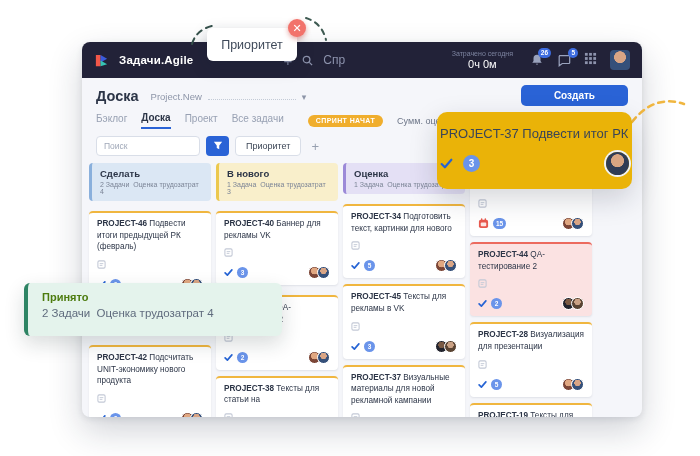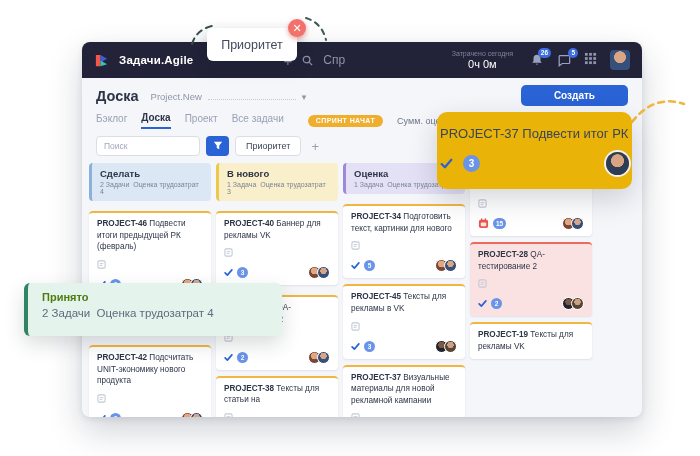--- a/index.html
+++ b/index.html
@@ -407,38 +407,60 @@
       </span>
 
       <span class="est">15</span>
       <span class="avs">
                 <span class="av av-w"></span>
                 <span class="av av-m"></span>
               </span>
     </div>
   </div>
           <div class="card alert">
-    <div class="title"><span class="code">PROJECT-28 </span><span class="t">QA-тестирование 2</span></div>
+    <div class="title"><span class="code">PROJECT-44 </span><span class="t">QA-тестирование 2</span></div>
     <div class="doc-ic">
       <svg width="9" height="9" viewBox="0 0 10 10">
                 <rect x="1" y="1" width="8" height="8" rx="1.5" fill="none" stroke="#c3c9d6" stroke-width="1.2"></rect>
                 <path d="M3 4h4M3 6h3" stroke="#c3c9d6" stroke-width="1"></path>
               </svg>
     </div>
     <div class="meta">
 
       <span class="chk">
         <svg viewBox="0 0 12 12" width="9" height="9">
                   <path d="M1.5 6.5l3 3 6-7" fill="none" stroke="#2563d4" stroke-width="2.2" stroke-linecap="round" stroke-linejoin="round"></path>
                 </svg>
       </span>
       <span class="est">2</span>
       <span class="avs">
                 <span class="av av-k"></span>
                 <span class="av av-d"></span>
+              </span>
+    </div>
+  </div>
+          <div class="card">
+    <div class="title"><span class="code">PROJECT-28 </span><span class="t">Визуализация для презентации</span></div>
+    <div class="doc-ic">
+      <svg width="9" height="9" viewBox="0 0 10 10">
+                <rect x="1" y="1" width="8" height="8" rx="1.5" fill="none" stroke="#c3c9d6" stroke-width="1.2"></rect>
+                <path d="M3 4h4M3 6h3" stroke="#c3c9d6" stroke-width="1"></path>
+              </svg>
+    </div>
+    <div class="meta">
+
+      <span class="chk">
+        <svg viewBox="0 0 12 12" width="9" height="9">
+                  <path d="M1.5 6.5l3 3 6-7" fill="none" stroke="#2563d4" stroke-width="2.2" stroke-linecap="round" stroke-linejoin="round"></path>
+                </svg>
+      </span>
+      <span class="est">5</span>
+      <span class="avs">
+                <span class="av av-w"></span>
+                <span class="av av-m"></span>
               </span>
     </div>
   </div>
           <div class="card">
     <div class="title"><span class="code">PROJECT-19 </span><span class="t">Тексты для рекламы VK</span></div>
 
   </div>
         </div>
     </div>
   </div>

